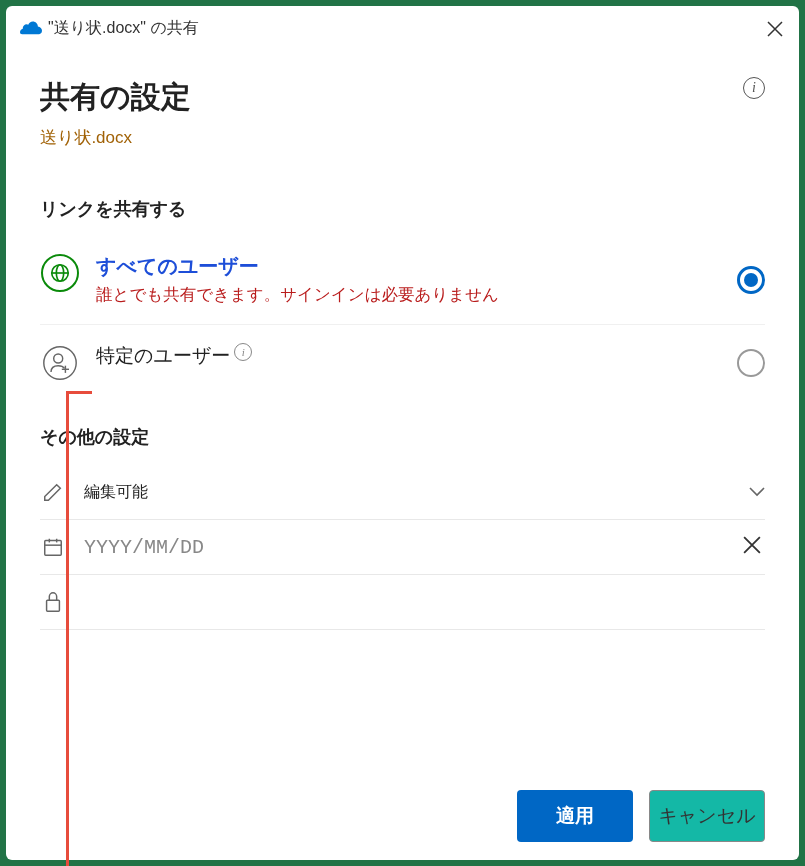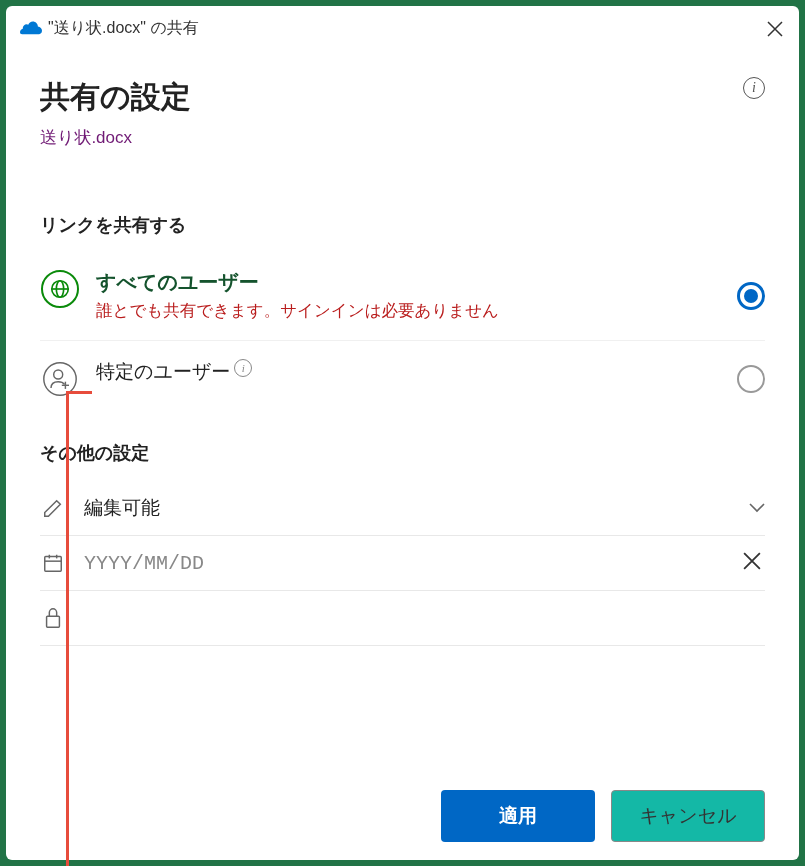--- a/index.html
+++ b/index.html
@@ -71,28 +71,28 @@
       align-items: center;
       justify-content: center;
       font-size: 14px;
       color: #555;
       font-style: italic;
       font-family: serif;
       cursor: pointer;
     }
     .filename {
       font-size: 17px;
-      color: #701a75;
+      color: #a16207;
       margin-top: 8px;
     }
     .section-title {
       font-size: 18px;
       font-weight: 700;
       color: #222;
-      margin-top: 64px;
+      margin-top: 48px;
     }
     .option-row {
       display: flex;
       align-items: flex-start;
       gap: 16px;
       padding: 18px 0;
       border-bottom: 1px solid #f0f0f0;
     }
     .option-row:last-of-type {
       border-bottom: none;
@@ -113,21 +113,21 @@
       display: flex;
       align-items: center;
       justify-content: center;
     }
     .option-text {
       flex: 1;
     }
     .option-title {
       font-size: 20px;
       font-weight: 700;
-      color: #14532d;
+      color: #1d4ed8;
     }
     .option-title.normal {
       font-weight: 400;
       font-size: 19px;
       color: #222;
     }
     .option-desc {
       font-size: 16.5px;
       color: #b91c1c;
       margin-top: 4px;
@@ -195,21 +195,21 @@
     .setting-icon {
       width: 26px;
       height: 26px;
       flex-shrink: 0;
       display: flex;
       align-items: center;
       justify-content: center;
       color: #666;
     }
     .setting-label {
-      font-size: 19px;
+      font-size: 16px;
       color: #222;
       flex: 1;
     }
     .chevron-down {
       width: 16px;
       height: 10px;
     }
     .clear-x {
       font-size: 22px;
       color: #555;
@@ -221,21 +221,21 @@
     .button-row {
       display: flex;
       gap: 16px;
       justify-content: flex-end;
       margin-top: auto;
       padding-top: 40px;
       padding-bottom: 10px;
     }
     .btn {
       padding: 12px 0;
-      width: 154px;
+      width: 116px;
       font-size: 19px;
       font-weight: 600;
       border-radius: 4px;
       cursor: pointer;
       text-align: center;
     }
     .btn-primary {
       background: #0067c5;
       color: #fff;
       border: none;

